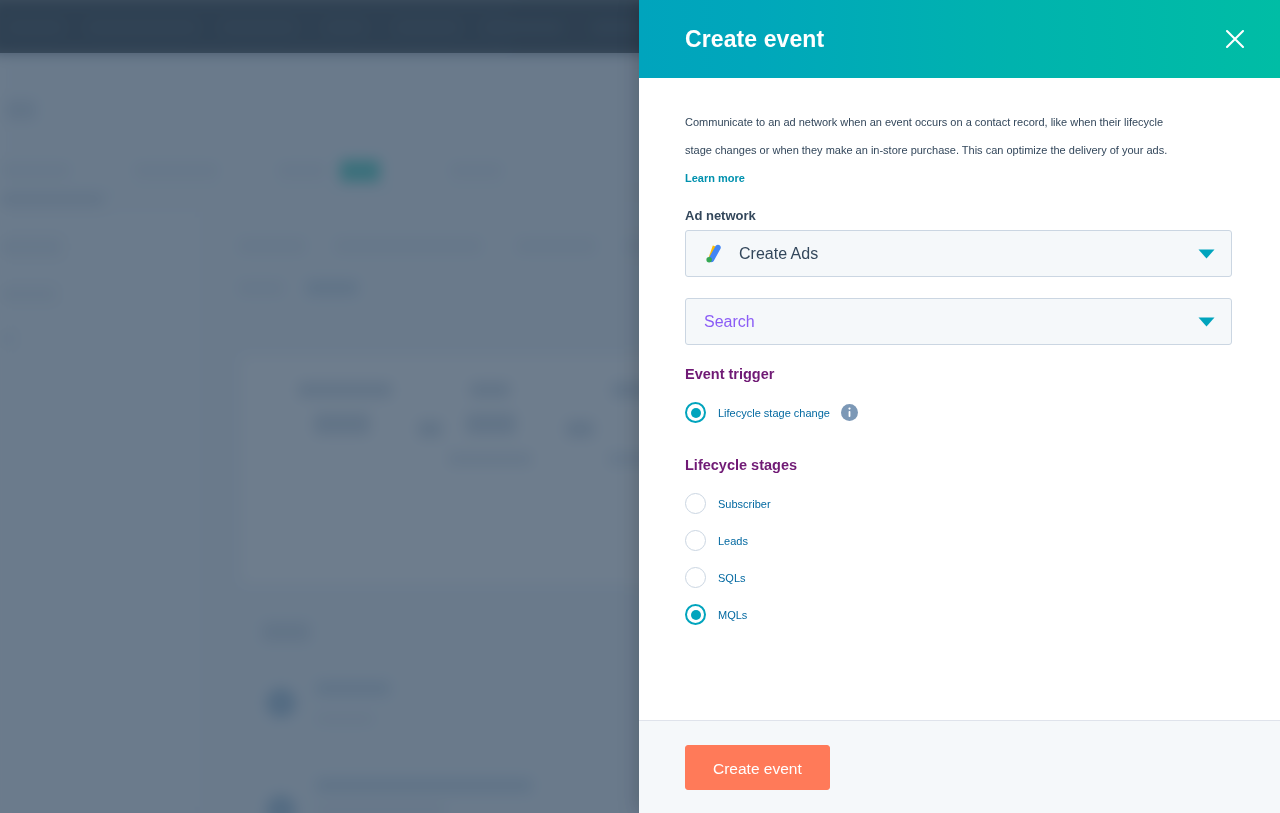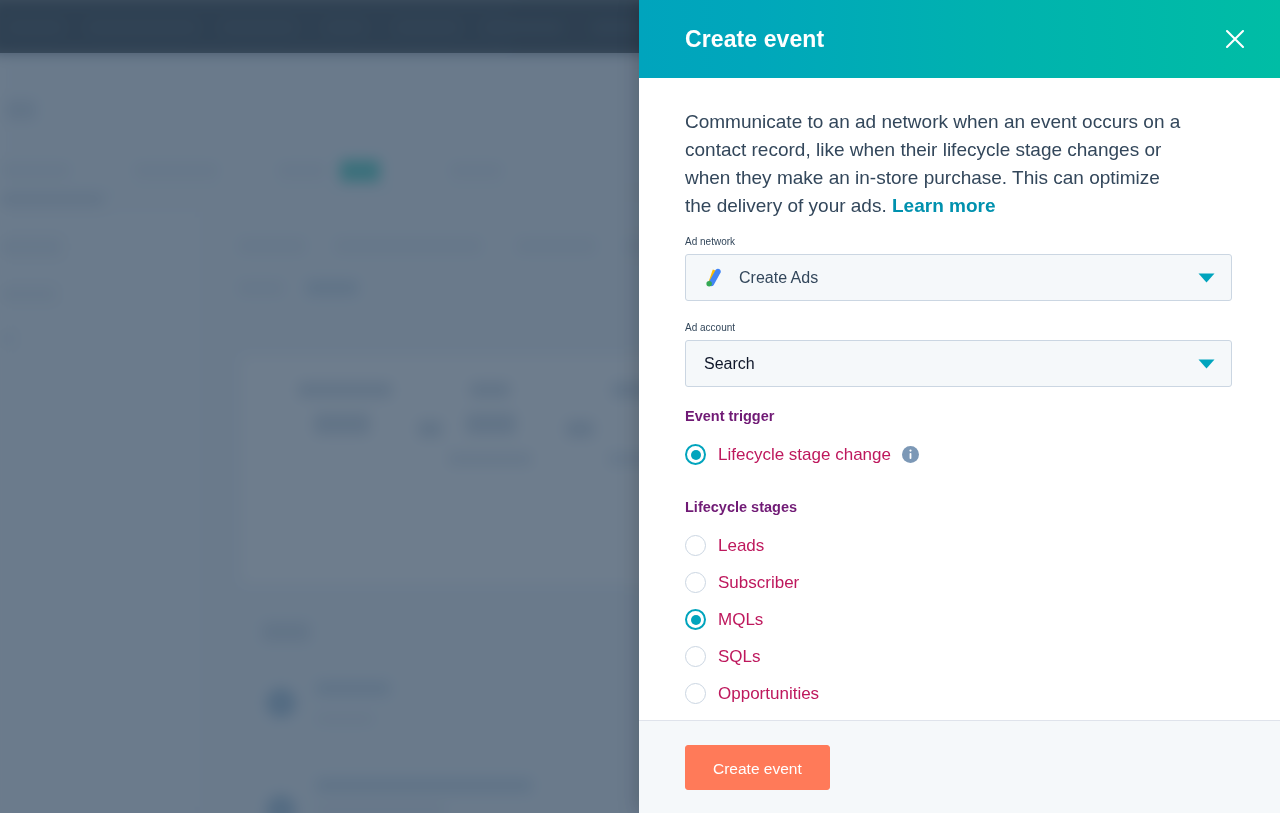--- a/index.html
+++ b/index.html
@@ -114,55 +114,55 @@
   }
   .close-btn svg { display: block; }
 
   .modal-body {
     flex: 1 1 auto;
     overflow: hidden;
     padding: 30px 46px 0 46px;
     position: relative;
   }
   .desc {
-    font-size: 19px;
+    font-size: 11px;
     line-height: 28px;
     color: #33475b;
     max-width: 500px;
     margin-bottom: 16px;
   }
   .desc a {
     color: #0091ae;
     text-decoration: none;
     font-weight: bold;
   }
   .field-label {
-    font-size: 10px;
-    font-weight: normal;
+    font-size: 13px;
+    font-weight: bold;
     color: #33475b;
     margin-bottom: 7px;
     display: block;
   }
   .select-wrap {
     position: relative;
     width: 547px;
     height: 47px;
     background: #f5f8fa;
     border: 1px solid #cbd6e2;
     border-radius: 3px;
     display: flex; align-items: center;
     padding: 0 18px;
     margin-bottom: 21px;
     cursor: pointer;
   }
   .select-value {
     font-size: 16px;
     color: #33475b;
   }
-  .select-value.placeholder { color: #0f172a; }
+  .select-value.placeholder { color: #8b5cf6; }
   .gads-logo { margin-right: 13px; display: block; flex: 0 0 auto; }
   .chevron {
     position: absolute; right: 16px; top: 50%;
     transform: translateY(-50%);
   }
 
   .section-label {
     font-size: 14.5px;
     font-weight: bold;
     color: #701a75;
@@ -189,22 +189,22 @@
   .radio.checked::after {
     content: "";
     position: absolute;
     left: 50%; top: 50%;
     width: 10px; height: 10px;
     margin-left: -5px; margin-top: -5px;
     border-radius: 50%;
     background: #00a4bd;
   }
   .radio-label {
-    font-size: 17px;
-    color: #be185d;
+    font-size: 11px;
+    color: #0369a1;
   }
   .info-icon { margin-left: 11px; display: block; }
   .stages-label { margin-top: 26px; }
   .stages-list { margin-top: 0; }
 
   .modal-footer {
     flex: 0 0 auto;
     height: 93px;
     background: #f5f8fa;
     border-top: 1px solid #dfe3eb;
@@ -316,21 +316,20 @@
         <path d="M9.6 2.6 L5.0 16.0 L8.9 17.5 L13.5 4.1 Z" fill="#FBBC04"></path>
         <path d="M12.8 3.0 C14.0 1.6 16.1 1.5 17.4 2.7 C18.6 3.9 18.7 5.9 17.5 7.2 L10.6 19.6 C9.6 21.0 7.6 21.3 6.2 20.3 C4.8 19.3 4.5 17.4 5.4 16.0 Z" fill="#4285F4"></path>
         <circle cx="5.6" cy="18.2" r="3.0" fill="#34A853"></circle>
       </svg>
       <span class="select-value">Create Ads</span>
       <svg class="chevron" width="17" height="11" viewBox="0 0 17 11" aria-hidden="true">
         <path d="M0.5 1 L16.5 1 L8.5 10 Z" fill="#00a4bd"></path>
       </svg>
     </div>
 
-    <label class="field-label">Ad account</label>
     <div class="select-wrap">
       <span class="select-value placeholder">Search</span>
       <svg class="chevron" width="17" height="11" viewBox="0 0 17 11" aria-hidden="true">
         <path d="M0.5 1 L16.5 1 L8.5 10 Z" fill="#00a4bd"></path>
       </svg>
     </div>
 
     <label class="section-label">Event trigger</label>
     <div class="radio-row">
       <span class="radio checked"></span>
@@ -339,37 +338,33 @@
         <circle cx="8.5" cy="8.5" r="8.5" fill="#7c98b6"></circle>
         <rect x="7.6" y="7.0" width="1.8" height="6.0" rx="0.8" fill="#ffffff"></rect>
         <circle cx="8.5" cy="4.6" r="1.1" fill="#ffffff"></circle>
       </svg>
     </div>
 
     <label class="section-label stages-label">Lifecycle stages</label>
     <div class="stages-list">
       <div class="radio-row">
         <span class="radio"></span>
-        <span class="radio-label">Leads</span>
+        <span class="radio-label">Subscriber</span>
       </div>
       <div class="radio-row">
         <span class="radio"></span>
-        <span class="radio-label">Subscriber</span>
-      </div>
-      <div class="radio-row">
-        <span class="radio checked"></span>
-        <span class="radio-label">MQLs</span>
+        <span class="radio-label">Leads</span>
       </div>
       <div class="radio-row">
         <span class="radio"></span>
         <span class="radio-label">SQLs</span>
       </div>
       <div class="radio-row">
-        <span class="radio"></span>
-        <span class="radio-label">Opportunities</span>
+        <span class="radio checked"></span>
+        <span class="radio-label">MQLs</span>
       </div>
     </div>
   </div>
 
   <div class="modal-footer">
     <button class="btn btn-primary">Create event</button>
   </div>
 </div>
 
 </body></html>

